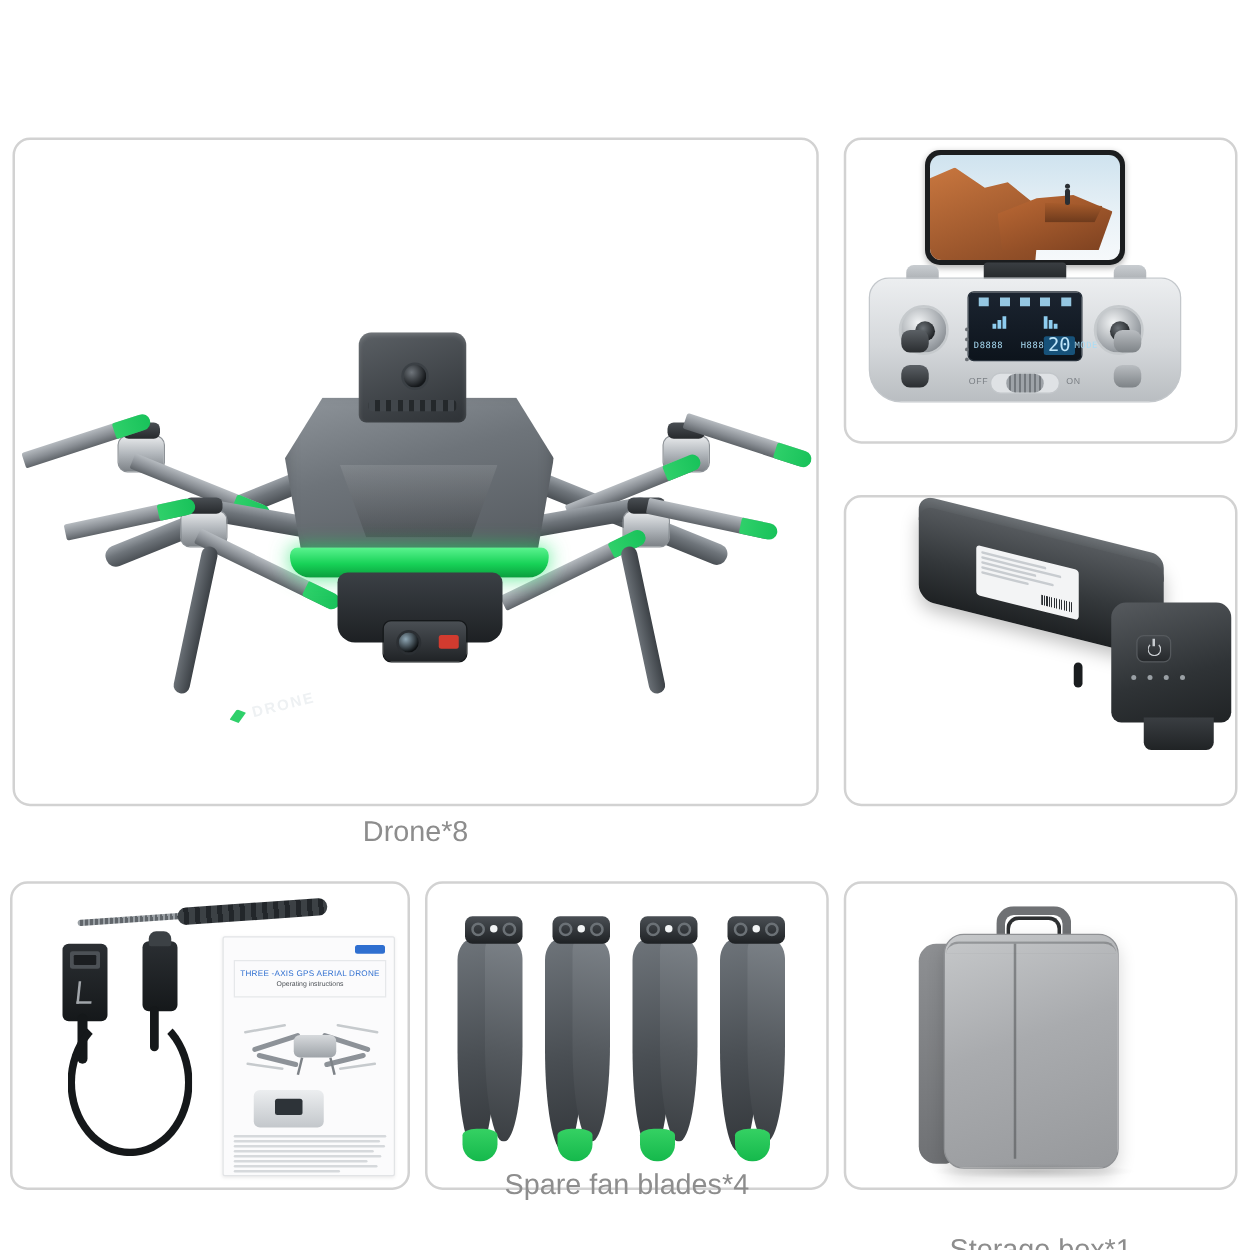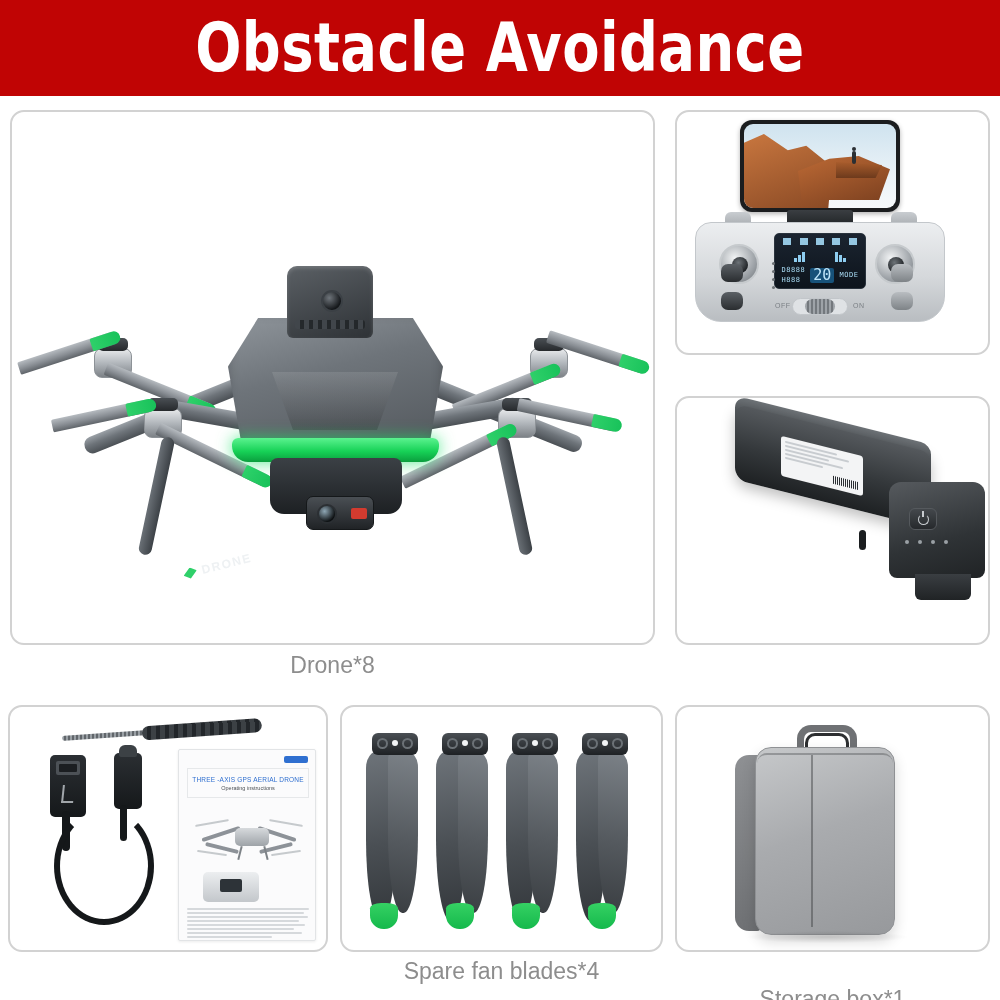--- a/index.html
+++ b/index.html
@@ -40,21 +40,21 @@
   
   #card-drone    { left:10px;  top:110px; width:645px; height:535px; }
   #cap-drone     { left:10px;  top:652px; width:645px; }
   #card-remote   { left:675px; top:110px; width:315px; height:245px; }
   #cap-remote    { left:675px; top:361px; width:315px; }
   #card-battery  { left:675px; top:396px; width:315px; height:249px; }
   #cap-battery   { left:675px; top:652px; width:315px; }
   #card-access   { left:8px;   top:705px; width:320px; height:247px; }
   #cap-access    { left:8px;   top:958px; width:320px; }
   #card-blades   { left:340px; top:705px; width:323px; height:247px; }
-  #cap-blades    { left:340px; top:958px; width:323px; }
+  #cap-blades    { left:340px; top:934px; width:323px; }
   #card-box      { left:675px; top:705px; width:315px; height:247px; }
   #cap-box       { left:675px; top:986px; width:315px; }
 
   .stage { position:absolute; inset:0; }
 
   
   .drone-wrap { position:absolute; left:20px; top:110px; width:600px; height:330px; }
   .arm {
     position:absolute; height:17px; border-radius:8px;
     background: linear-gradient(180deg,#9aa0a6 0%,#6e747a 45%,#4b5055 100%);
@@ -443,23 +443,20 @@
   .bag-shadow {
     position:absolute; left:70px; top:224px; width:160px; height:12px;
     background: radial-gradient(ellipse at center, rgba(0,0,0,.14), rgba(0,0,0,0) 72%);
   }
 </style>
 </head>
 <body>
 
 <div class="page">
 
-  <div class="banner">
-    <div class="banner-title">Obstacle Avoidance</div>
-  </div>
 
   <div class="card" id="card-drone">
     <div class="stage">
       <div class="drone-wrap">
 
         <div class="arm" style="left:40px; top:150px; width:180px; transform:rotate(-22deg); transform-origin:right center;"></div>
         <div class="motor" style="left:62px; top:126px;"></div>
         <div class="motor-cap" style="left:66px; top:116px;"></div>
         <div class="blade tip" style="left:-18px; top:108px; width:104px; transform:rotate(-18deg); transform-origin:right center;"></div>
         <div class="blade tip" style="left:74px; top:140px; width:116px; transform:rotate(22deg); transform-origin:left center;"></div>
@@ -539,21 +536,21 @@
               <i style="height:7px"></i>
               <i style="height:10px"></i>
             </span>
           <span class="lcd-bars">
               <i style="height:10px"></i>
               <i style="height:7px"></i>
               <i style="height:4px"></i>
             </span>
         </div>
         <div class="lcd-row">
-          <span style="display:flex;flex-direction:column;gap:3px">
+          <span style="display:flex;flex-direction:row;gap:14px">
             <span class="lcd-seg">D8888</span>
             <span class="lcd-seg">H888</span>
           </span>
           <span class="lcd-big">20</span>
           <span class="lcd-seg">MODE</span>
         </div>
       </div>
 
       <div class="stick" style="left:42px; top:132px;"></div>
       <div class="stick" style="left:198px; top:132px;"></div>

